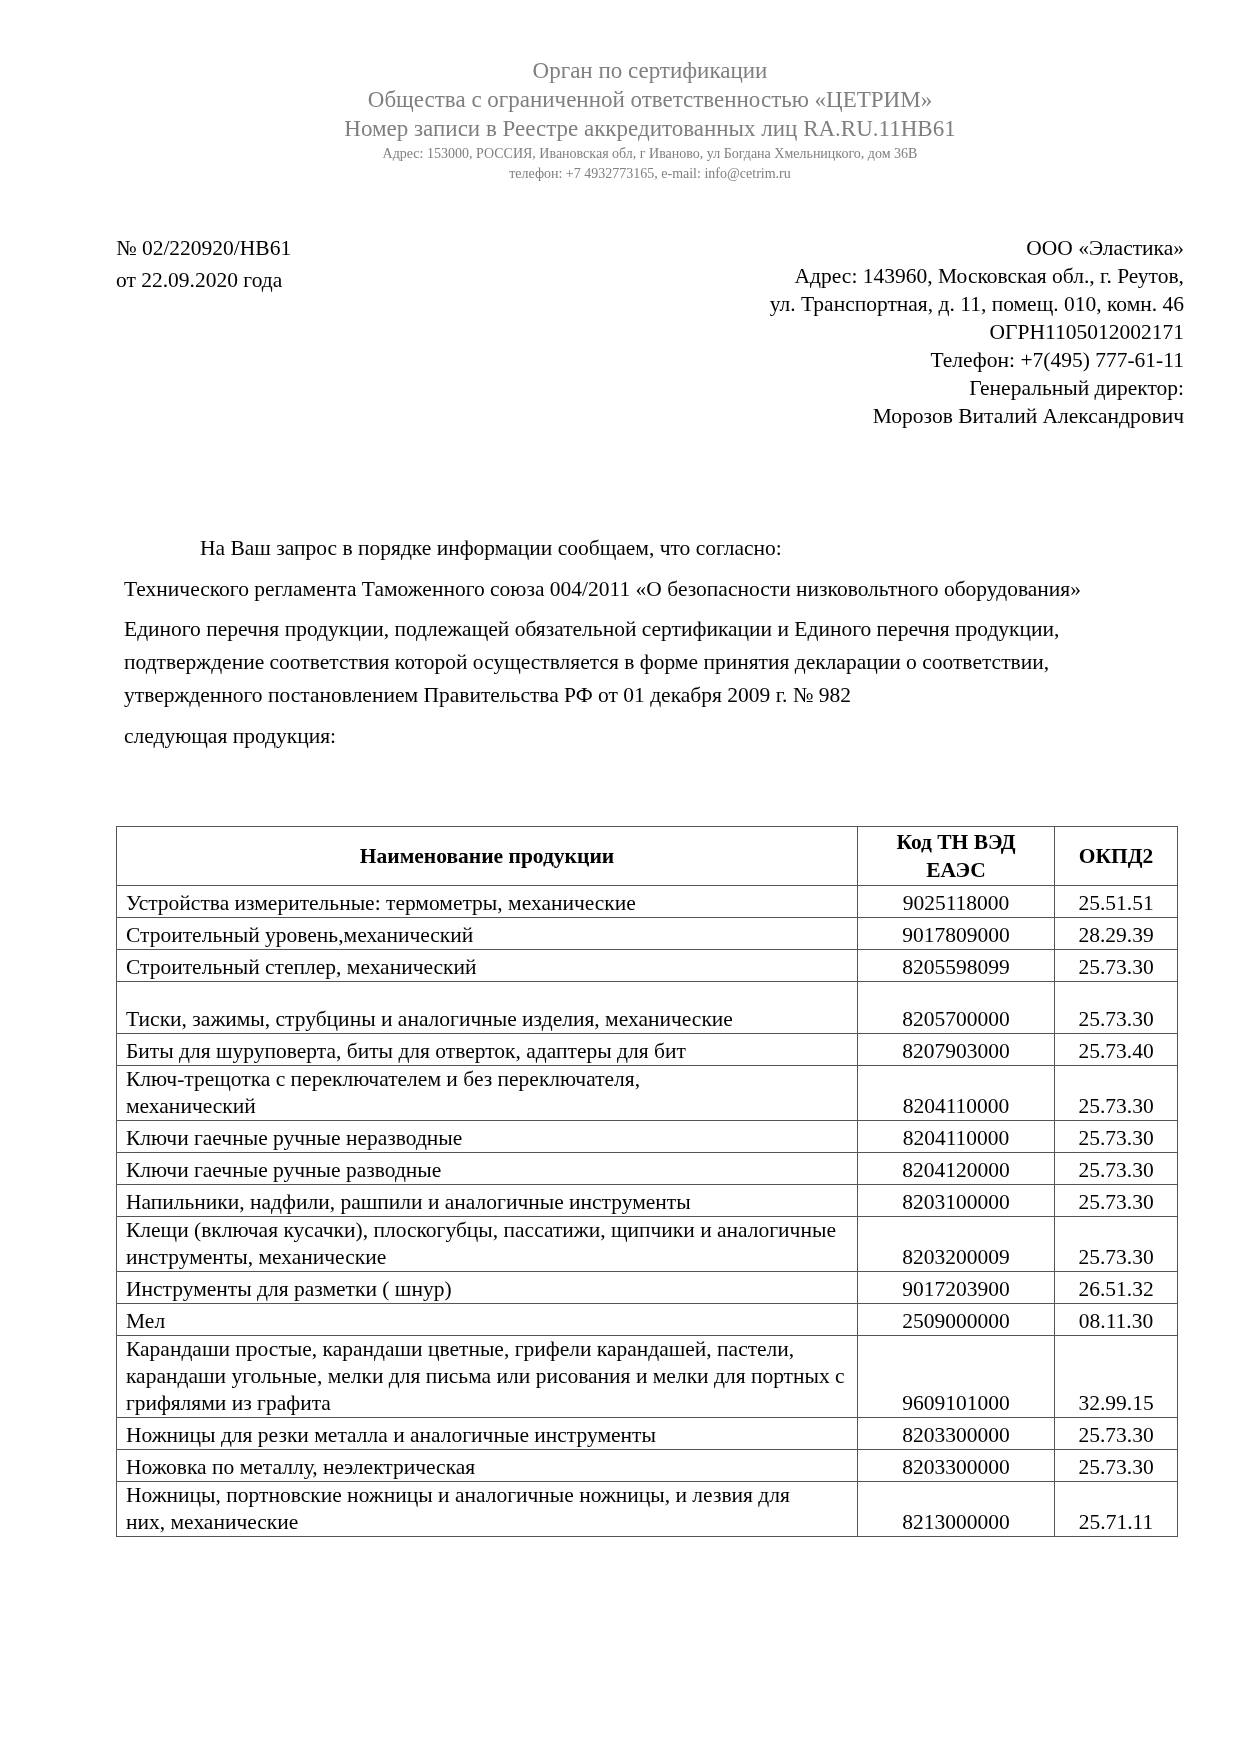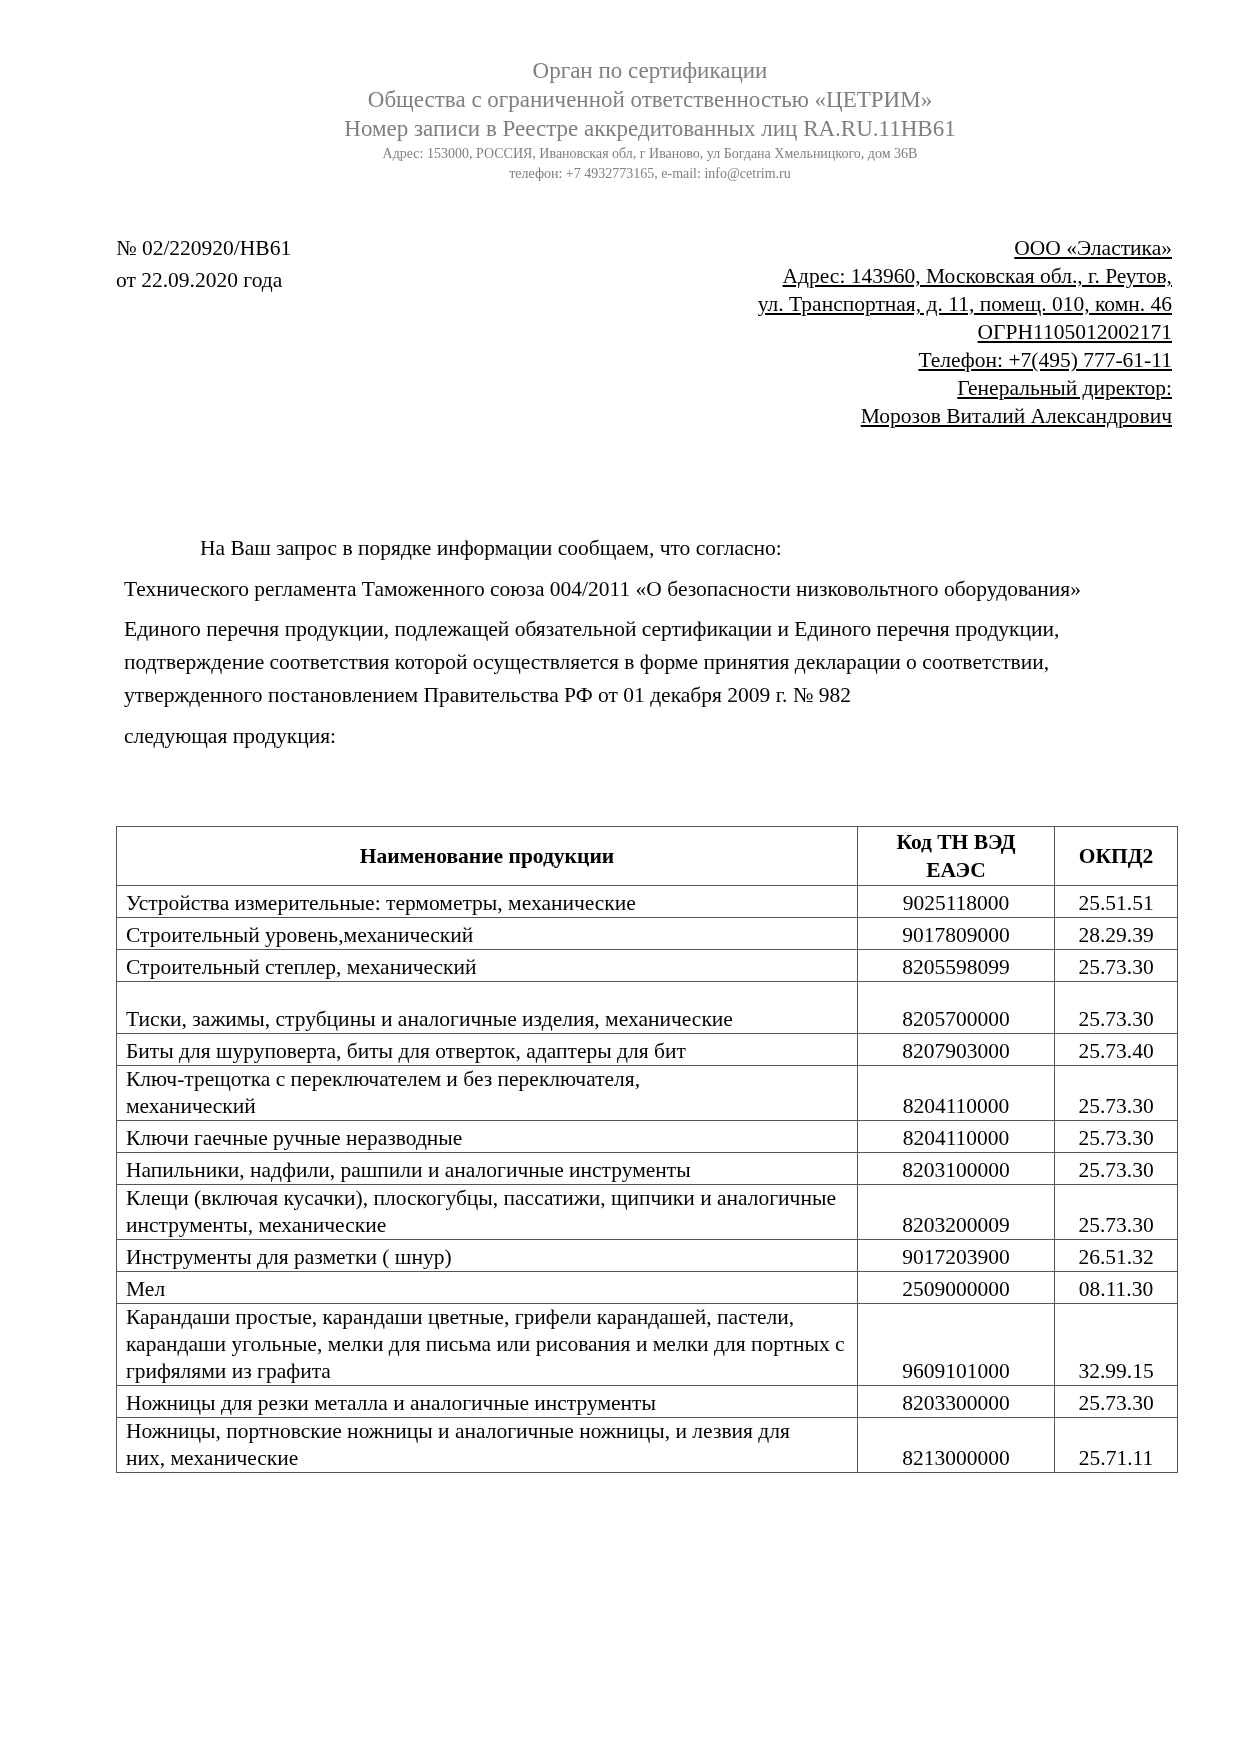--- a/index.html
+++ b/index.html
@@ -2,21 +2,21 @@
 <html><head>
 <meta charset="utf-8">
 <style>
   html, body { margin: 0; padding: 0; background: #ffffff; }
   body { width: 1241px; height: 1755px; position: relative; overflow: hidden;
          font-family: "Liberation Serif", "DejaVu Serif", serif; color: #000; }
   .hdr { position: absolute; left: 0; width: 1300px; text-align: center; color: #7f7f7f; }
   .hdr.big { font-size: 23px; }
   .hdr.small { font-size: 14px; }
   .abs { position: absolute; font-size: 21.5px; white-space: nowrap; }
-  .right { text-align: right; right: 69px; text-decoration: underline; }
+  .right { text-align: right; right: 57px; }
   .para { position: absolute; left: 116px; width: 1080px; font-size: 21.5px; line-height: 32.7px; }
   .para p { margin: 8px; }
   .indent { text-indent: 76px; }
   table { position: absolute; left: 116px; top: 826px; width: 1062px; border-collapse: collapse;
           font-size: 21.5px; padding-left: 12px; }
   td, th { border: 1.5px solid #555; padding: 0 9px; vertical-align: bottom; line-height: 27px; }
   th { font-weight: bold; text-align: center; vertical-align: middle; height: 58px; line-height: 28px; }
   td.code, td.okpd { text-align: center; padding: 0; }
   th.c1 { width: 722px; }
   th.c2 { width: 178px; }
@@ -90,20 +90,25 @@
         <td style="padding-right:120px;">Ключ-трещотка с переключателем и без переключателя, механический</td>
         <td class="code">8204110000</td>
         <td class="okpd">25.73.30</td>
       </tr>
     <tr class="r">
         <td>Ключи гаечные ручные неразводные</td>
         <td class="code">8204110000</td>
         <td class="okpd">25.73.30</td>
       </tr>
     <tr class="r">
+        <td>Ключи гаечные ручные разводные</td>
+        <td class="code">8204120000</td>
+        <td class="okpd">25.73.30</td>
+      </tr>
+    <tr class="r">
         <td>Напильники, надфили, рашпили и аналогичные инструменты</td>
         <td class="code">8203100000</td>
         <td class="okpd">25.73.30</td>
       </tr>
     <tr class="r">
         <td>Клещи (включая кусачки), плоскогубцы, пассатижи, щипчики и аналогичные инструменты, механические</td>
         <td class="code">8203200009</td>
         <td class="okpd">25.73.30</td>
       </tr>
     <tr class="r">
@@ -120,18 +125,23 @@
         <td>Карандаши простые, карандаши цветные, грифели карандашей, пастели, карандаши угольные, мелки для письма или рисования и мелки для портных с грифялями из графита</td>
         <td class="code">9609101000</td>
         <td class="okpd">32.99.15</td>
       </tr>
     <tr class="r">
         <td>Ножницы для резки металла и аналогичные инструменты</td>
         <td class="code">8203300000</td>
         <td class="okpd">25.73.30</td>
       </tr>
     <tr class="r">
+        <td>Ножовка по металлу, неэлектрическая</td>
+        <td class="code">8203300000</td>
+        <td class="okpd">25.73.30</td>
+      </tr>
+    <tr class="r">
         <td style="padding-right:60px;">Ножницы, портновские ножницы и аналогичные ножницы, и лезвия для них, механические</td>
         <td class="code">8213000000</td>
         <td class="okpd">25.71.11</td>
       </tr>
   </tbody>
 </table>
 
 </body></html>

